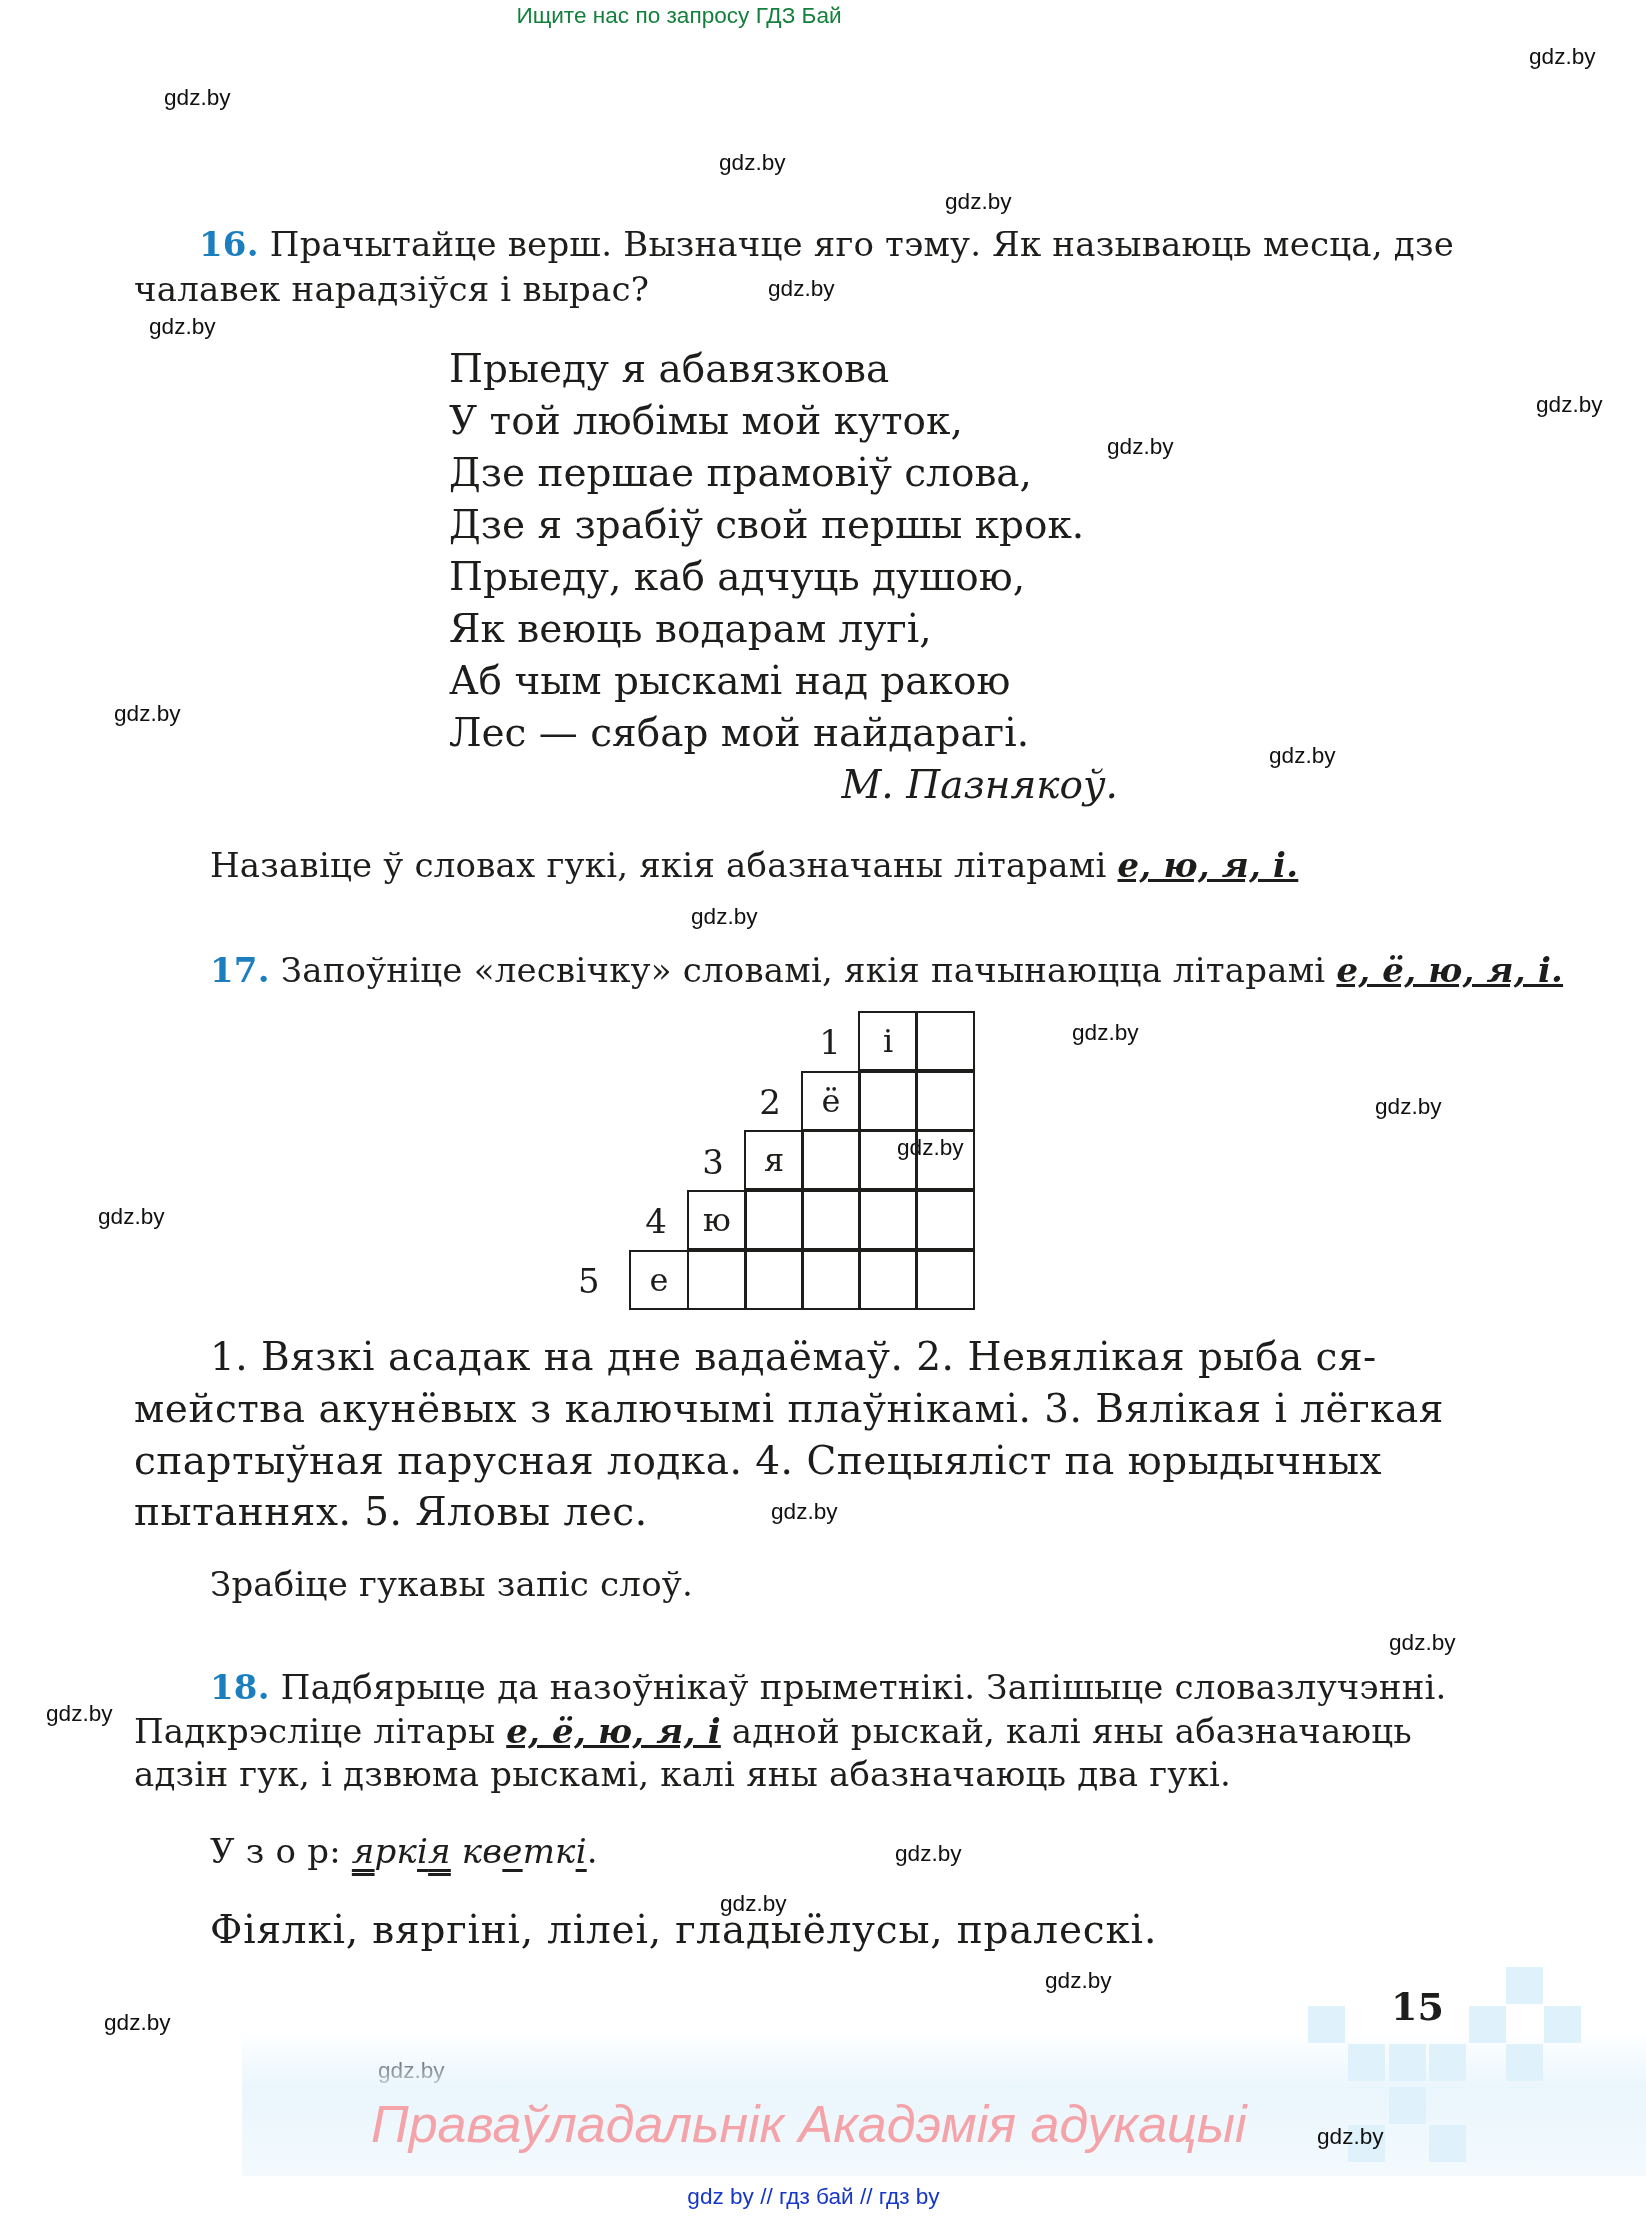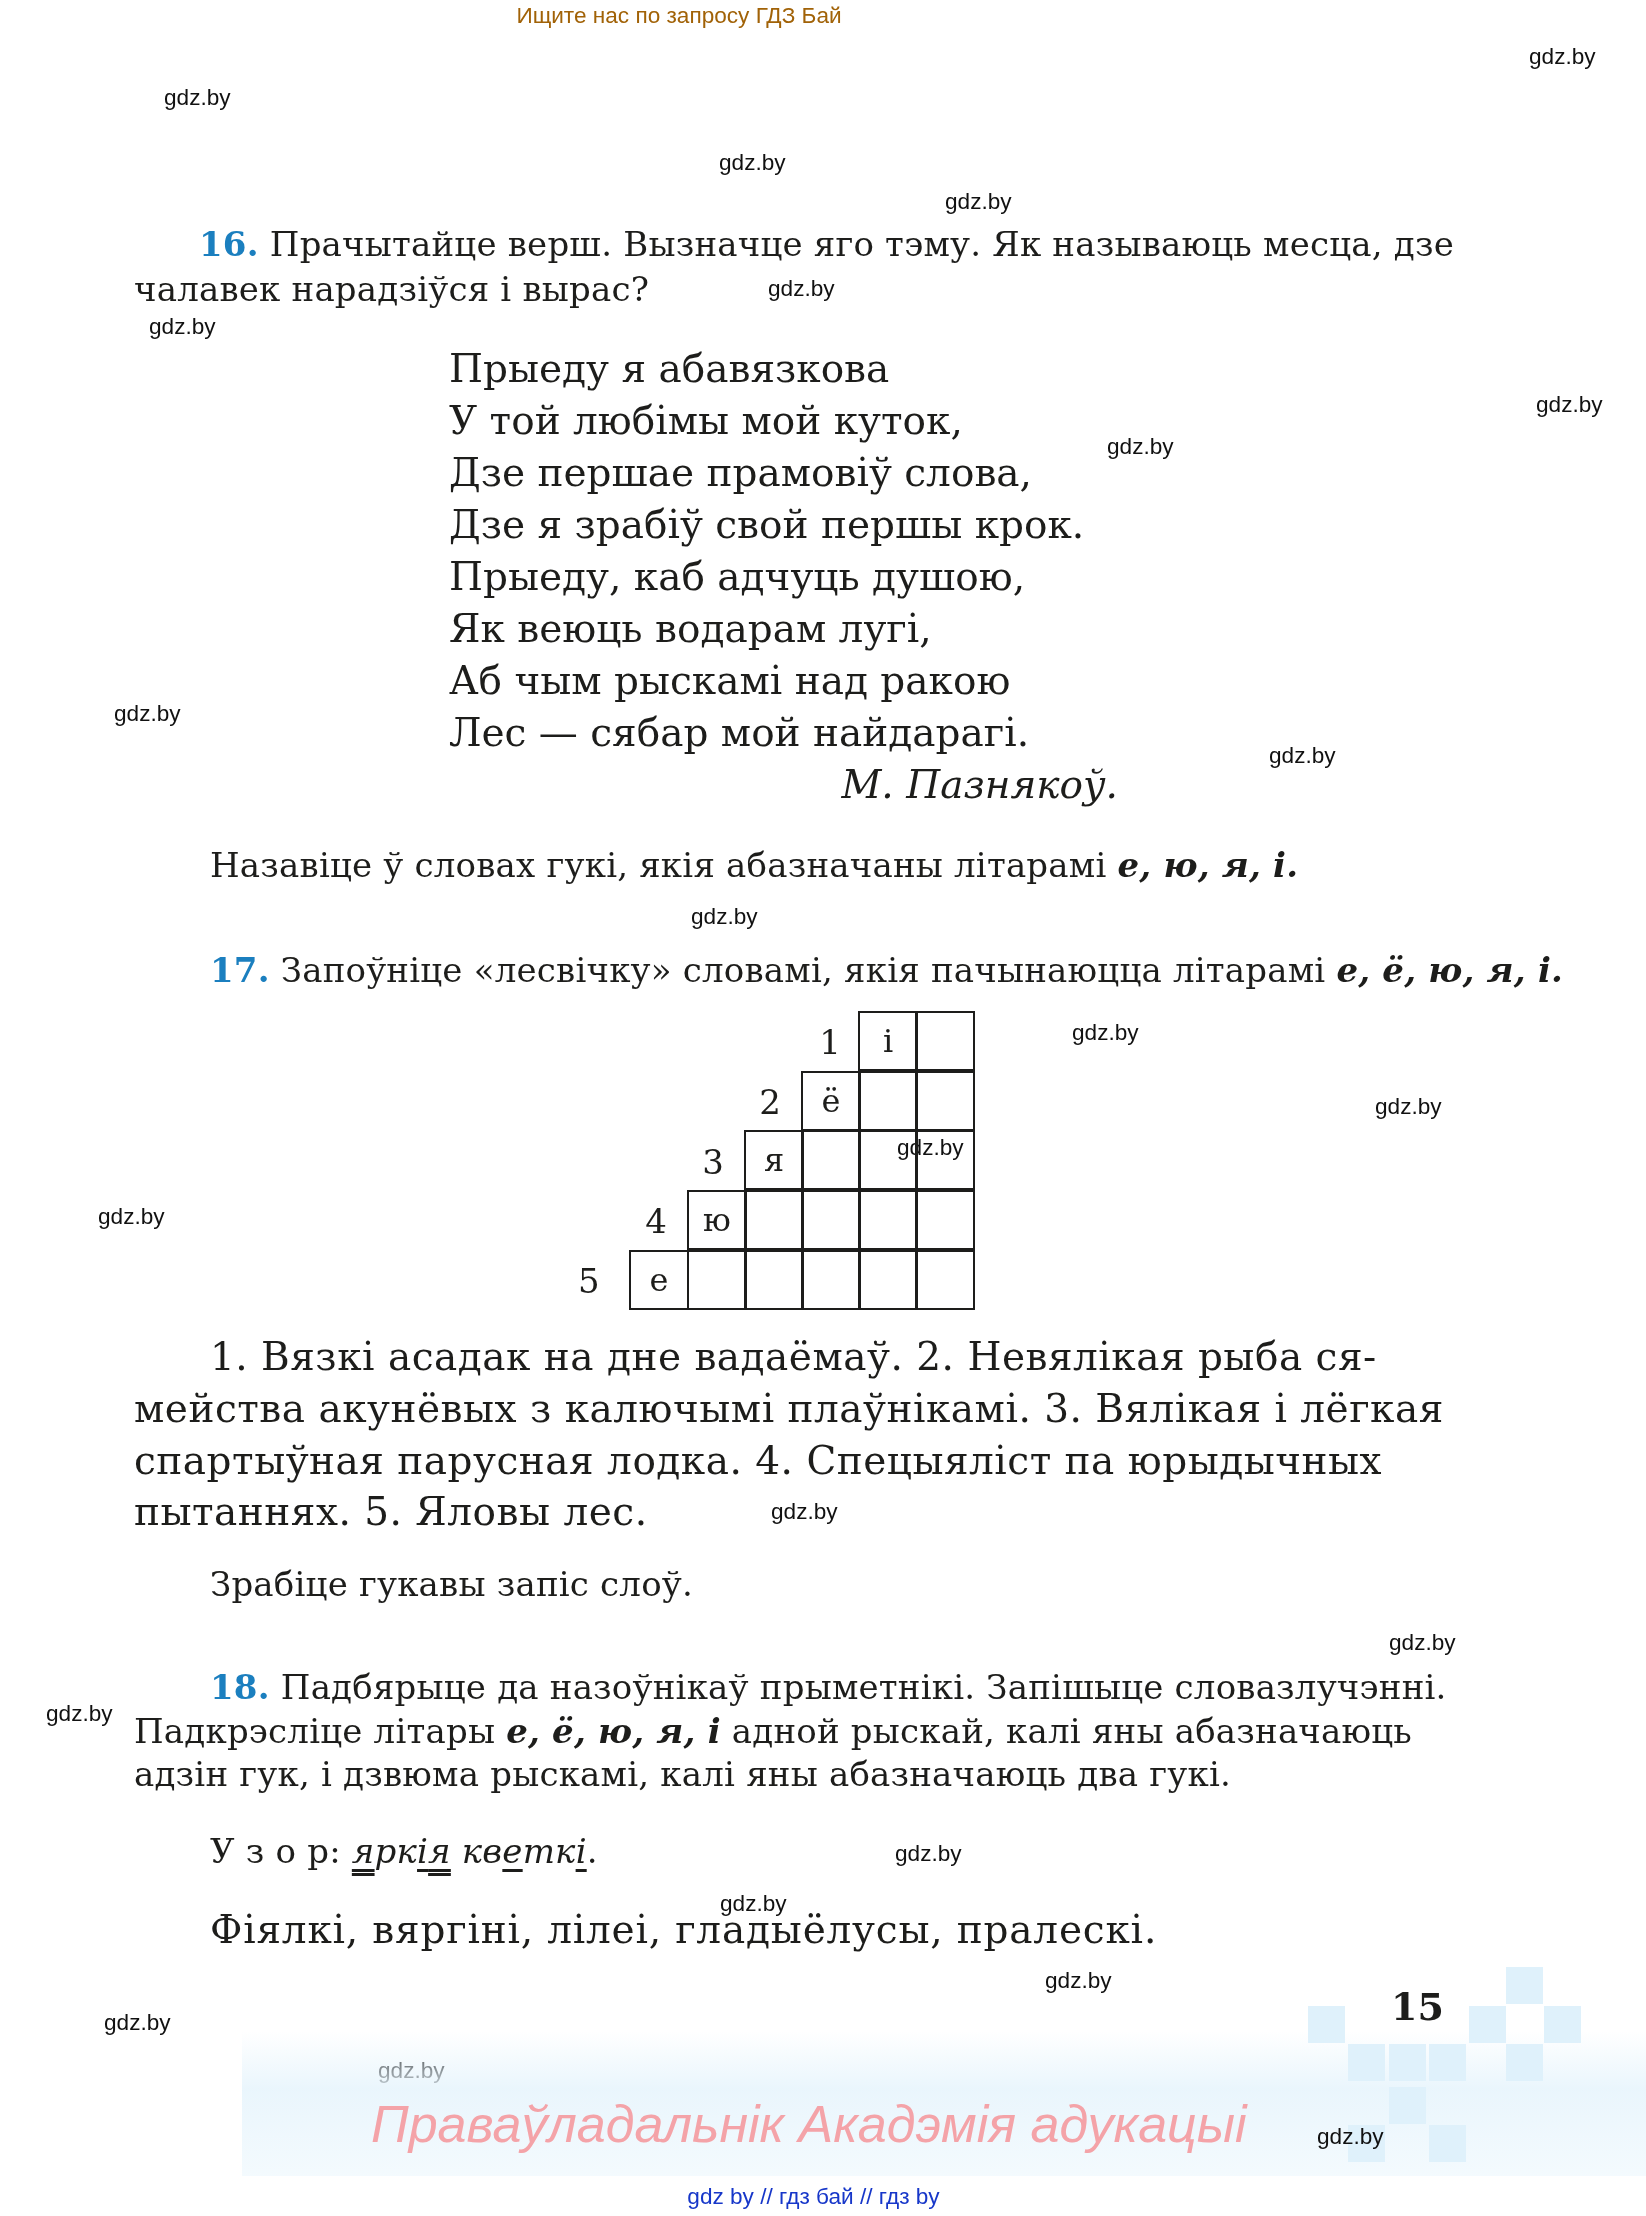--- a/index.html
+++ b/index.html
@@ -1,24 +1,24 @@
 <!DOCTYPE html>
 <html style="font-size:13px"><head>
 <meta charset="utf-8">
 <style>
   html, body { margin:0; padding:0; background:#ffffff; }
   body { width:1647px; height:2216px; position:relative; overflow:hidden;
          font-family:"DejaVu Serif", "Liberation Serif", serif; color:#1d1d1b; }
   .abs { position:absolute; white-space:nowrap; }
   .top-banner { left:0; width:1358px; top:3.2px; text-align:center;
-                font-family:"Liberation Sans", sans-serif; font-size:22.6px; color:#a16207; }
+                font-family:"Liberation Sans", sans-serif; font-size:22.6px; color:#15803d; }
   .wm { font-family:"Liberation Sans", sans-serif; font-size:22.6px; color:#111; }
   .para { font-size:34px; line-height:44px; letter-spacing:0.2px; }
   .num { color:#1b7fbf; font-weight:bold; }
-  .bi { font-style:italic; font-weight:bold; }
+  .bi { font-style:italic; font-weight:bold;text-decoration:underline; }
   .poem { left:449px; top:343px; font-size:39px; line-height:52px; }
   .poem-line { display:block; }
   .author { display:block; text-align:right; font-style:italic; padding-right:0; width:669px; }
   .big { font-size:39px; line-height:52px; letter-spacing:0.5px; }
   
   .cw { position:absolute; left:564px; top:1011px; width:419px; height:306px; }
   .cell { position:absolute; width:60px; height:60px; border:2.4px solid #1d1d1b; box-sizing:border-box;
           font-size:32px; display:flex; align-items:center; justify-content:center; }
   .rownum { position:absolute; font-size:34px; width:32px; text-align:center; }
   .u1 { text-decoration:underline; text-underline-offset:6.4px; }

